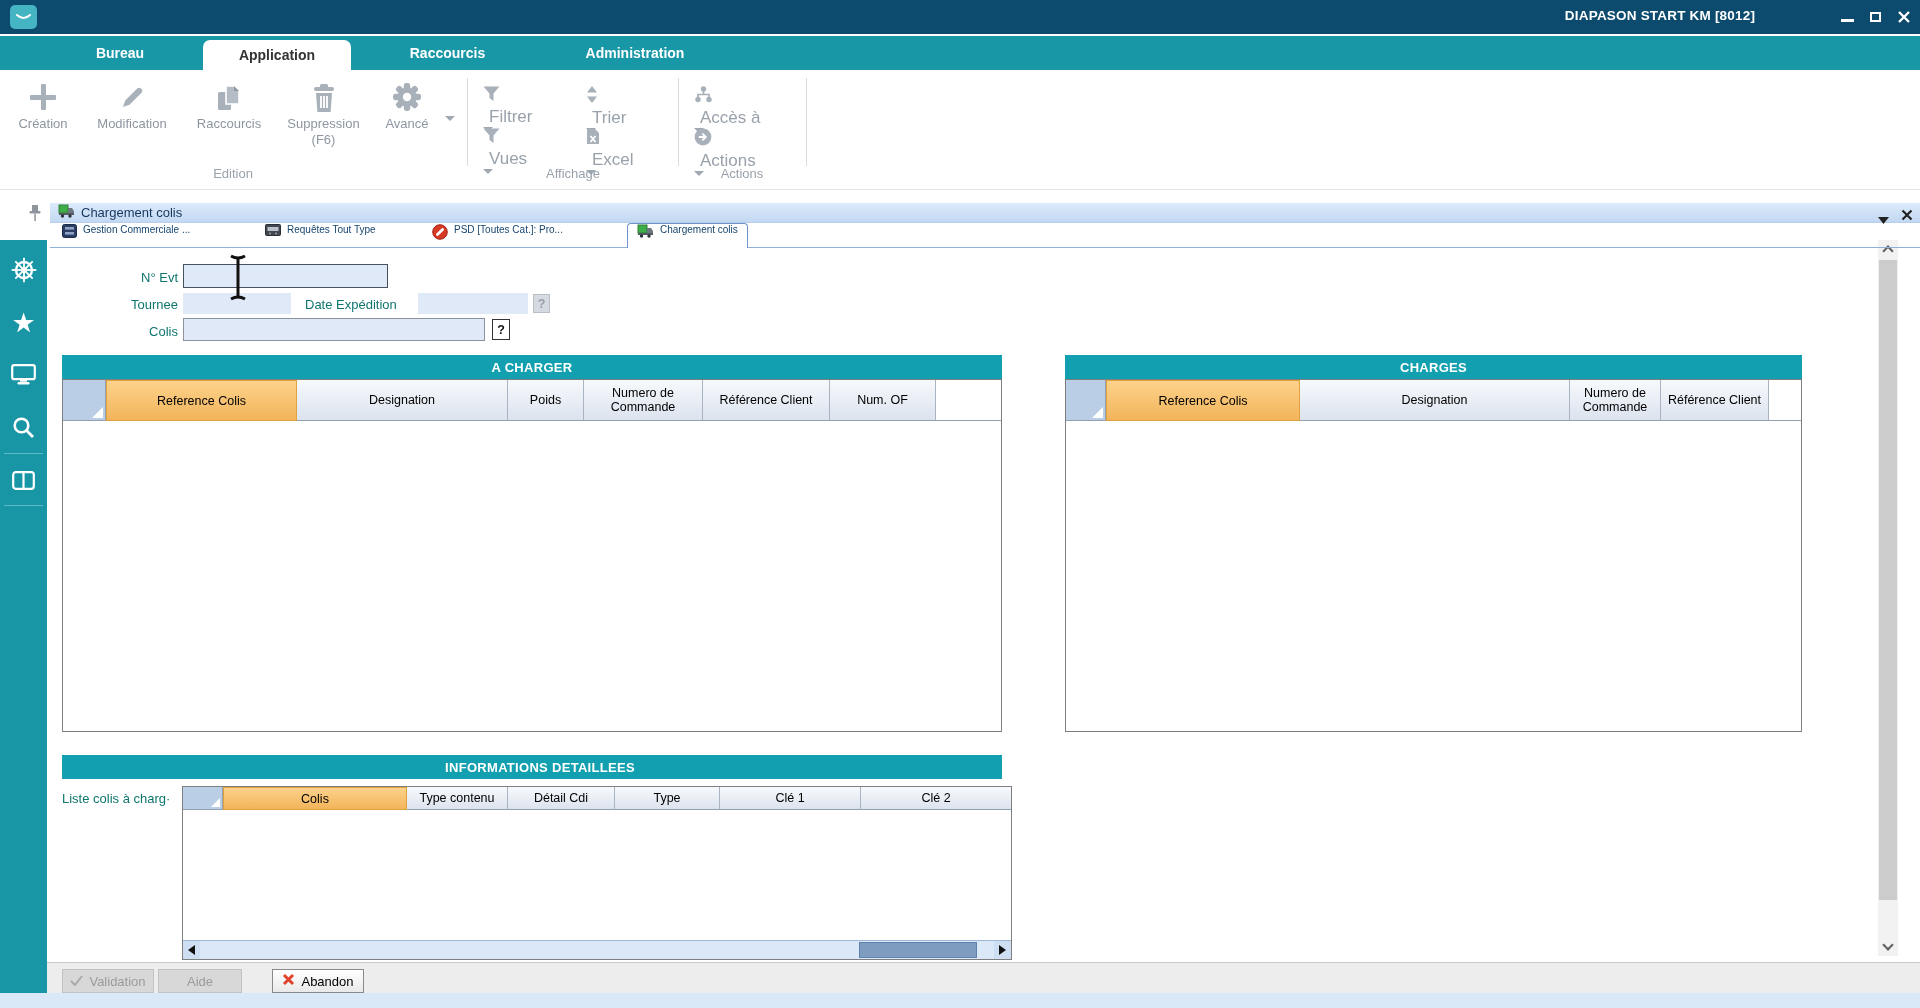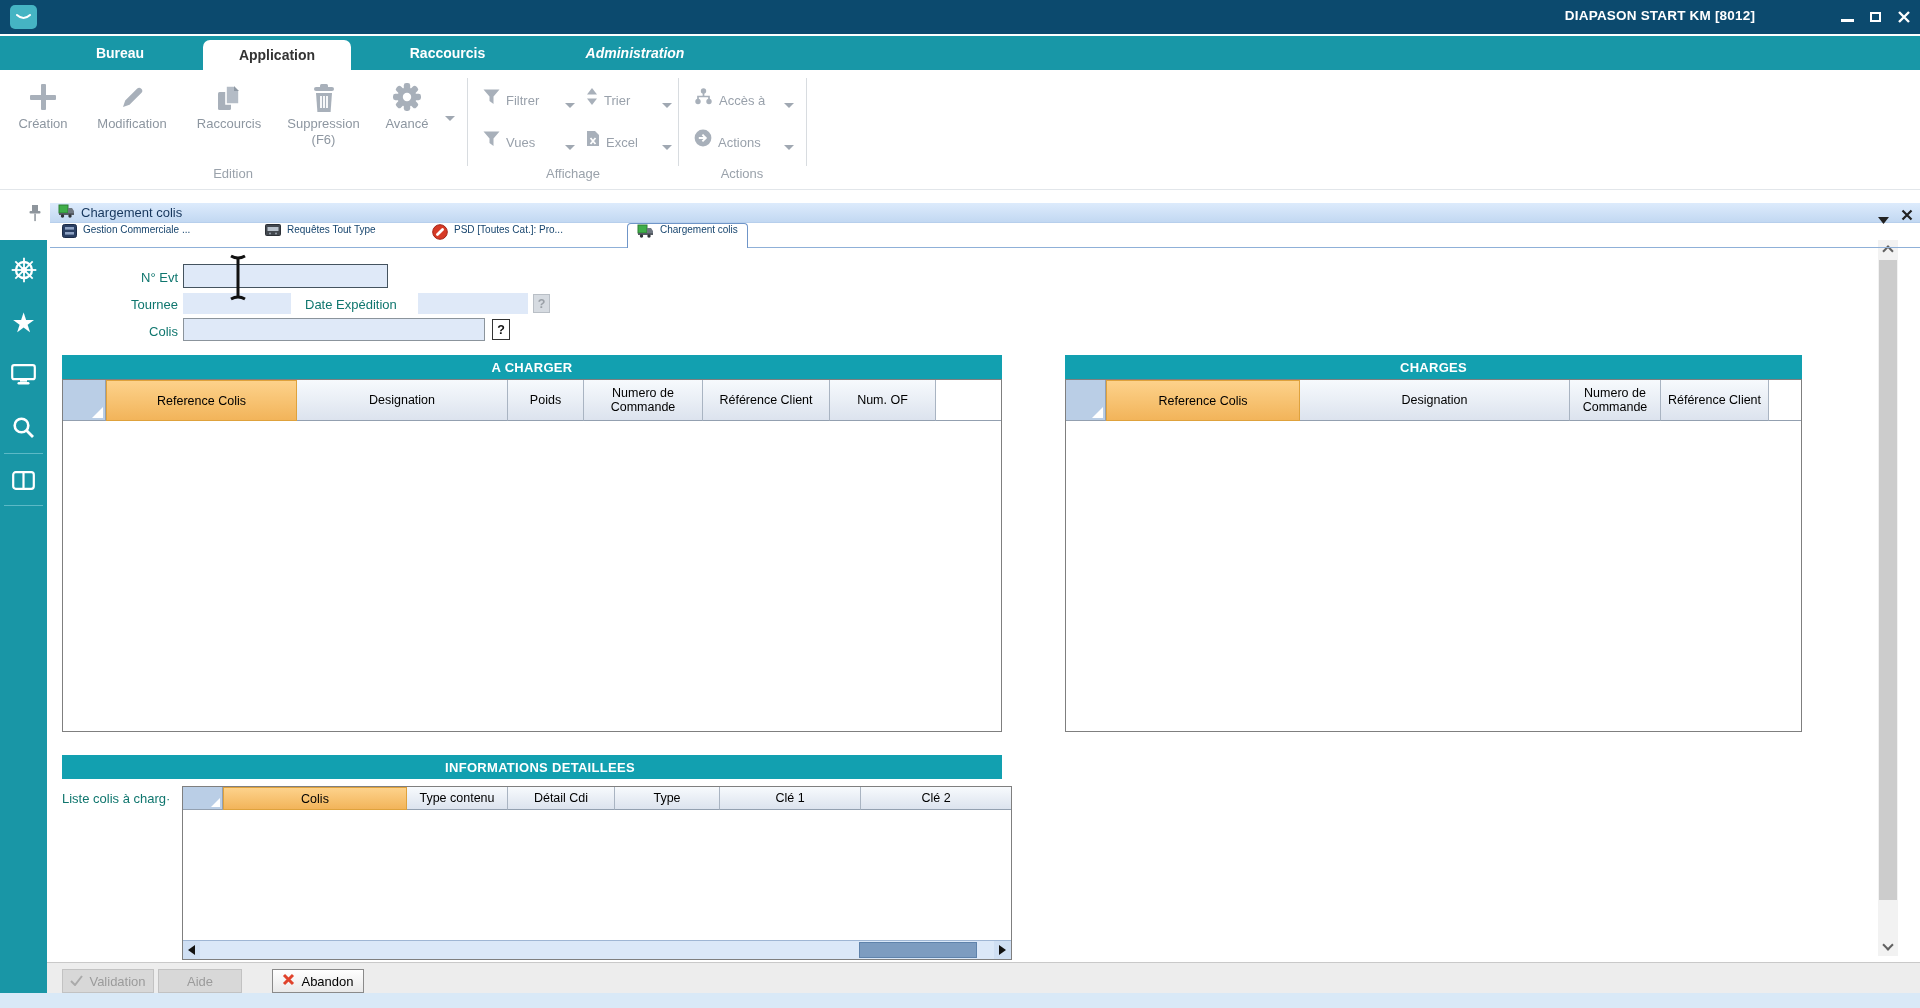--- a/index.html
+++ b/index.html
@@ -26,22 +26,22 @@
   .menu-tab { top:0; height:34px; display:flex; align-items:center; justify-content:center;
               color:#fff; font-size:14px; font-weight:bold; }
   .menu-tab.active { top:4px; height:30px; background:#fff; border-radius:7px 7px 0 0; color:#333; }
 
   
   .ribbon { left:0; top:70px; width:1920px; height:120px; background:#fff; border-bottom:1px solid #e2e6ea; }
   .rib-big { position:absolute; top:6px; text-align:center; color:#8d96a0; font-size:13px; }
   .rib-big .ric { height:36px; display:flex; align-items:flex-end; justify-content:center; }
   .rib-big .ril { margin-top:4px; line-height:1.25; }
   .rib-sep { position:absolute; top:8px; height:88px; width:1px; background:#d8dce0; }
-  .rib-small { position:absolute; height:22px; display:flex; align-items:flex-end; justify-content:space-between;
-               color:#99a1ab; font-size:13px; }
+  .rib-small { position:absolute; height:22px; display:flex; align-items:flex-start; justify-content:space-between;
+               color:#99a1ab; font-size:17px;flex-direction:column; }
   .rib-small .lbl { flex:1; text-align:left; margin-left:6px; }
   .caret { width:0; height:0; border-left:5px solid transparent; border-right:5px solid transparent;
            border-top:5px solid #a0a8b2; }
   .grp-label { position:absolute; top:96px; text-align:center; color:#9aa2ab; font-size:13px; }
 
   
   .panel-header { left:50px; top:203px; width:1870px; height:20px;
     background:linear-gradient(#ddebfc,#c2d8f2); border-bottom:1px solid #b7cfec;
     display:flex; align-items:center; }
   .panel-title { color:#16365c; font-size:13px; margin-left:6px; }
@@ -132,21 +132,21 @@
           <path d="M2 2 L12 12 M12 2 L2 12" stroke="#fff" stroke-width="2.4"></path>
         </svg>
     </div>
   </div>
   <div class="abs white-sep"></div>
 
   <div class="abs menubar">
     <div class="abs menu-tab" style="left:40px;width:160px;">Bureau</div>
     <div class="abs menu-tab active" style="left:203px;width:148px;">Application</div>
     <div class="abs menu-tab" style="left:355px;width:185px;">Raccourcis</div>
-    <div class="abs menu-tab" style="left:545px;width:180px;font-style:italic;">Administration</div>
+    <div class="abs menu-tab" style="left:545px;width:180px;">Administration</div>
   </div>
 
   <div class="abs ribbon">
 
     <div class="rib-big" style="left:8px;width:70px;">
       <div class="ric">
         <svg width="30" height="30">
             <rect x="13" y="2" width="5" height="26" rx="1" fill="#a8b0ba"></rect>
             <rect x="2" y="13" width="26" height="5" rx="1" fill="#a8b0ba"></rect>
           </svg>

